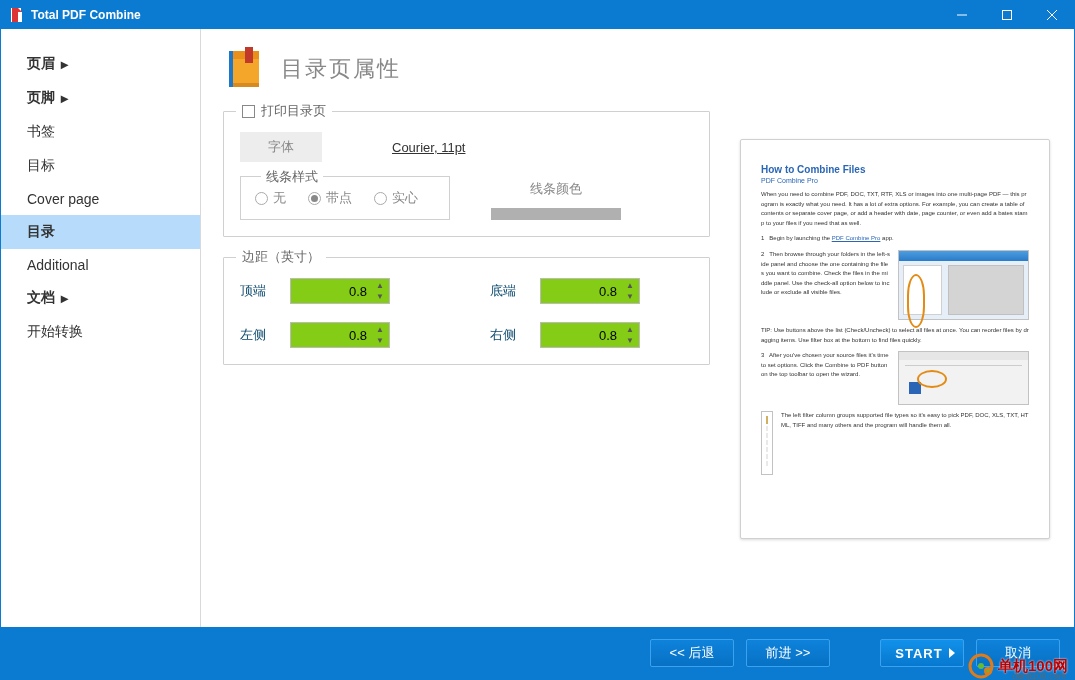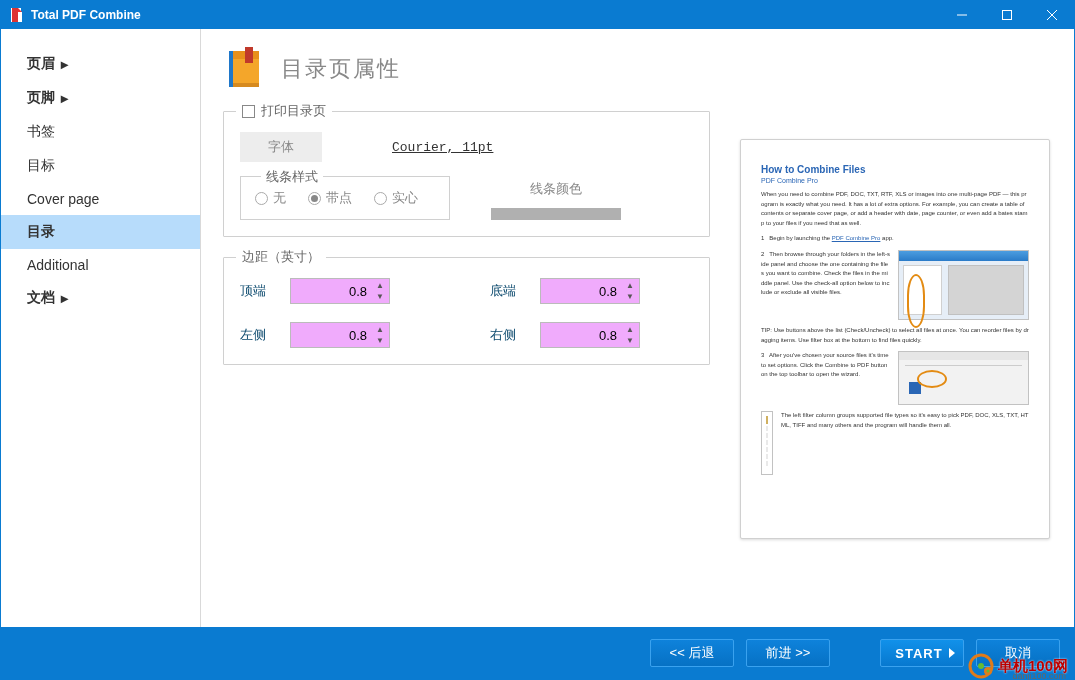--- a/index.html
+++ b/index.html
@@ -25,33 +25,33 @@
   .main { flex: 1; display: flex; overflow: hidden; }
   .settings { flex: 1; padding: 18px 24px 0 22px; }
   .page-title-row { display: flex; align-items: center; gap: 14px; margin-bottom: 20px; }
   .page-title-icon { width: 44px; height: 44px; }
   .page-title { font-size: 22px; color: #888; letter-spacing: 2px; font-weight: 500; }
   .fieldset { border: 1px solid #d0d0d0; padding: 14px 16px 16px 16px; margin-bottom: 20px; position: relative; border-radius: 1px; }
   .fieldset .legend { position: absolute; top: -10px; left: 12px; background: #fff; padding: 0 6px; color: #666; font-size: 13px; display: flex; align-items: center; gap: 6px; }
   .fieldset .legend .chk { width: 13px; height: 13px; border: 1px solid #888; background: #fff; }
   .font-row { display: flex; align-items: center; gap: 70px; margin: 6px 0 14px 0; }
   .font-label { background: #ededed; color: #888; padding: 6px 28px; }
-  .font-value { text-decoration: underline; color: #333; font-family: Liberation Mono, monospace; }
+  .font-value { text-decoration: underline; color: #333; font-family: Liberation Sans, sans-serif; }
   .sub-fieldset { border: 1px solid #d0d0d0; padding: 12px 14px 12px 14px; position: relative; display: inline-block; vertical-align: top; }
   .sub-fieldset .sub-legend { position: absolute; top: -9px; left: 20px; background: #fff; padding: 0 5px; color: #666; font-size: 13px; }
   .radio-row { display: flex; align-items: center; gap: 22px; color: #888; }
   .radio { display: flex; align-items: center; gap: 5px; }
   .radio .r { width: 13px; height: 13px; border: 1px solid #aaa; border-radius: 50%; position: relative; }
   .radio .r.checked::after { content: ""; position: absolute; inset: 2px; background: #888; border-radius: 50%; }
   .line-color-col { display: inline-block; vertical-align: top; margin-left: 40px; text-align: center; }
   .line-color-label { color: #888; padding: 4px 40px; margin-bottom: 6px; }
   .line-color-swatch { width: 130px; height: 12px; background: #b0b0b0; margin: 0 auto; }
   .margins-grid { display: grid; grid-template-columns: 50px 110px 90px 50px 110px; row-gap: 18px; align-items: center; margin-top: 6px; }
   .margins-grid .lbl { color: #0c4a6e; }
-  .spinner { width: 100px; height: 26px; border: 1px solid #bbb; display: flex; align-items: center; justify-content: flex-start; padding-right: 2px; position: relative; background: #f0abfc; }
+  .spinner { width: 100px; height: 26px; border: 1px solid #bbb; display: flex; align-items: center; justify-content: flex-start; padding-right: 2px; position: relative; background: #84cc16; }
   .spinner .val { flex: 1; text-align: right; padding-right: 6px; font-size: 13px; }
   .spinner .arrows { width: 14px; display: flex; flex-direction: column; gap: 1px; }
   .spinner .arrows span { height: 10px; display: flex; align-items: center; justify-content: center; font-size: 8px; color: #555; line-height: 1; }
   
   .preview { width: 340px; padding: 110px 16px 0 6px; }
   .preview-box { border: 1px solid #d0d0d0; border-radius: 2px; box-shadow: 0 1px 3px rgba(0,0,0,0.15); width: 310px; height: 400px; background: #fff; padding: 18px 20px; font-size: 6px; overflow: hidden; }
   .pv-title { color: #2a66b5; font-size: 10px; font-weight: bold; margin: 6px 0 2px 0; }
   .pv-sub { color: #2a66b5; font-size: 7px; margin-bottom: 6px; }
   .pv-para { color: #333; line-height: 1.6; margin-bottom: 6px; word-break: break-all; }
   .pv-row { display: flex; gap: 8px; margin: 6px 0; }
@@ -139,20 +139,23 @@
         <div class="item bold active">
           <span>目录</span>
         </div>
         <div class="item">
           <span>Additional</span>
         </div>
         <div class="item bold">
           <span>文档</span>
           <span class="chev">▸</span>
         </div>
+        <div class="item">
+          <span>开始转换</span>
+        </div>
       </div>
 
     <div class="main">
       <div class="settings">
         <div class="page-title-row">
           <span class="page-title-icon">
             <svg width="44" height="44" viewBox="0 0 44 44">
               <rect x="6" y="4" width="26" height="36" fill="#1f77c9"></rect>
               <rect x="10" y="4" width="26" height="36" fill="#f4a62a"></rect>
               <rect x="10" y="4" width="26" height="8" fill="#e8901a"></rect>

